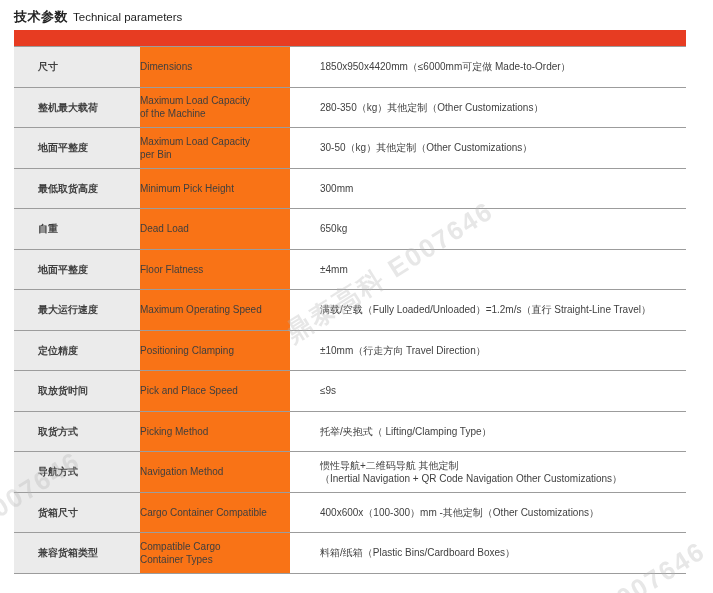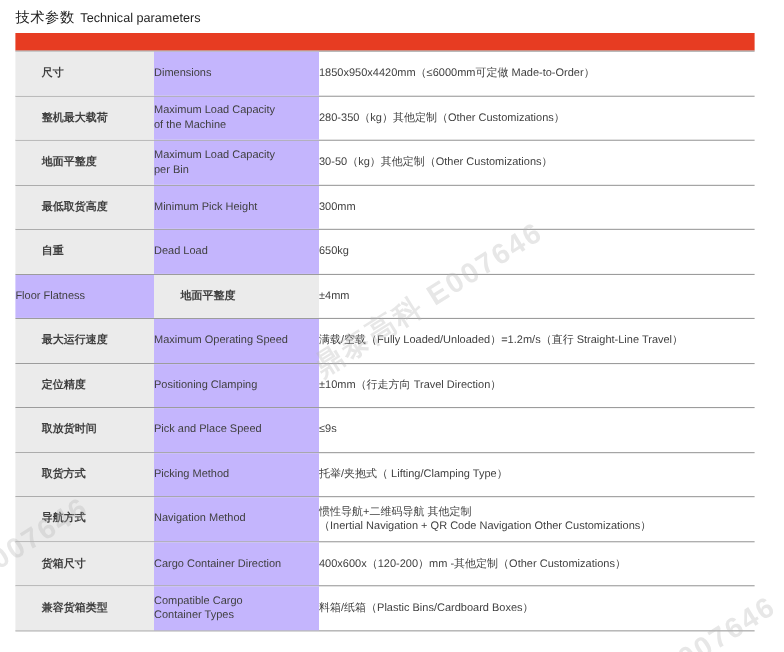--- a/index.html
+++ b/index.html
@@ -5,21 +5,21 @@
   html,body { margin:0; padding:0; }
   body {
     width:713px; height:593px;
     background:#ffffff;
     font-family:"Liberation Sans","DejaVu Sans",sans-serif;
     position:relative;
   }
   .page { position:absolute; inset:0; overflow:hidden; }
 
   .title { position:absolute; left:14px; top:7px; color:#222222; white-space:nowrap; }
-  .title .zh { font-weight:400; font-size:13px; letter-spacing:0.5px; }
+  .title .zh { font-weight:700; font-size:13px; letter-spacing:0.5px; }
   .title .en { font-weight:400; font-size:11.5px; margin-left:5px; color:#1f1f1f; }
 
   .accent-bar {
     position:absolute; left:14px; top:30px;
     width:672px; height:16px;
     background:#E73C22;
   }
 
   .spec-table {
     position:absolute; left:14px; top:46px; width:672px;
@@ -31,22 +31,22 @@
     height:40.5px;
     box-sizing:border-box;
     border-bottom:1px solid #9c9c9c;
   }
   .cell {
     display:flex; align-items:center;
     font-size:10px; color:#3f3f3f;
     line-height:1.3;
   }
   .c1 { background:#ebebeb; padding-left:24px; font-weight:600; }
-  .c2 { background:#c4b5fd; white-space:pre-line; }
-  .c3 { white-space:pre-line; }
+  .c2 { background:#f97316; white-space:pre-line; }
+  .c3 { padding-left:30px; white-space:pre-line; }
 
   .watermark {
     position:absolute;
     font-size:26px; font-weight:600;
     color:#b5b5b5; opacity:0.32;
     letter-spacing:2px;
     white-space:nowrap;
     transform:rotate(-32deg);
     transform-origin:left center;
     pointer-events:none;
@@ -89,22 +89,22 @@
       <div class="cell c1">最低取货高度</div>
       <div class="cell c2">Minimum Pick Height</div>
       <div class="cell c3">300mm</div>
     </div>
     <div class="row">
       <div class="cell c1">自重</div>
       <div class="cell c2">Dead Load</div>
       <div class="cell c3">650kg</div>
     </div>
     <div class="row">
+      <div class="cell c1">地面平整度</div>
       <div class="cell c2">Floor Flatness</div>
-      <div class="cell c1">地面平整度</div>
       <div class="cell c3">±4mm</div>
     </div>
     <div class="row">
       <div class="cell c1">最大运行速度</div>
       <div class="cell c2">Maximum Operating Speed</div>
       <div class="cell c3">满载/空载（Fully Loaded/Unloaded）=1.2m/s（直行 Straight-Line Travel）</div>
     </div>
     <div class="row">
       <div class="cell c1">定位精度</div>
       <div class="cell c2">Positioning Clamping</div>
@@ -121,22 +121,22 @@
       <div class="cell c3">托举/夹抱式（ Lifting/Clamping Type）</div>
     </div>
     <div class="row">
       <div class="cell c1">导航方式</div>
       <div class="cell c2">Navigation Method</div>
       <div class="cell c3">惯性导航+二维码导航  其他定制
 （Inertial Navigation + QR Code Navigation  Other Customizations）</div>
     </div>
     <div class="row">
       <div class="cell c1">货箱尺寸</div>
-      <div class="cell c2">Cargo Container Direction</div>
-      <div class="cell c3">400x600x（120-200）mm -其他定制（Other Customizations）</div>
+      <div class="cell c2">Cargo Container Compatible</div>
+      <div class="cell c3">400x600x（100-300）mm -其他定制（Other Customizations）</div>
     </div>
     <div class="row">
       <div class="cell c1">兼容货箱类型</div>
       <div class="cell c2">Compatible Cargo
 Container Types</div>
       <div class="cell c3">料箱/纸箱（Plastic Bins/Cardboard Boxes）</div>
     </div>
   </div>
 
   <div class="watermark wm-main">鼎泰高科 E007646</div>

